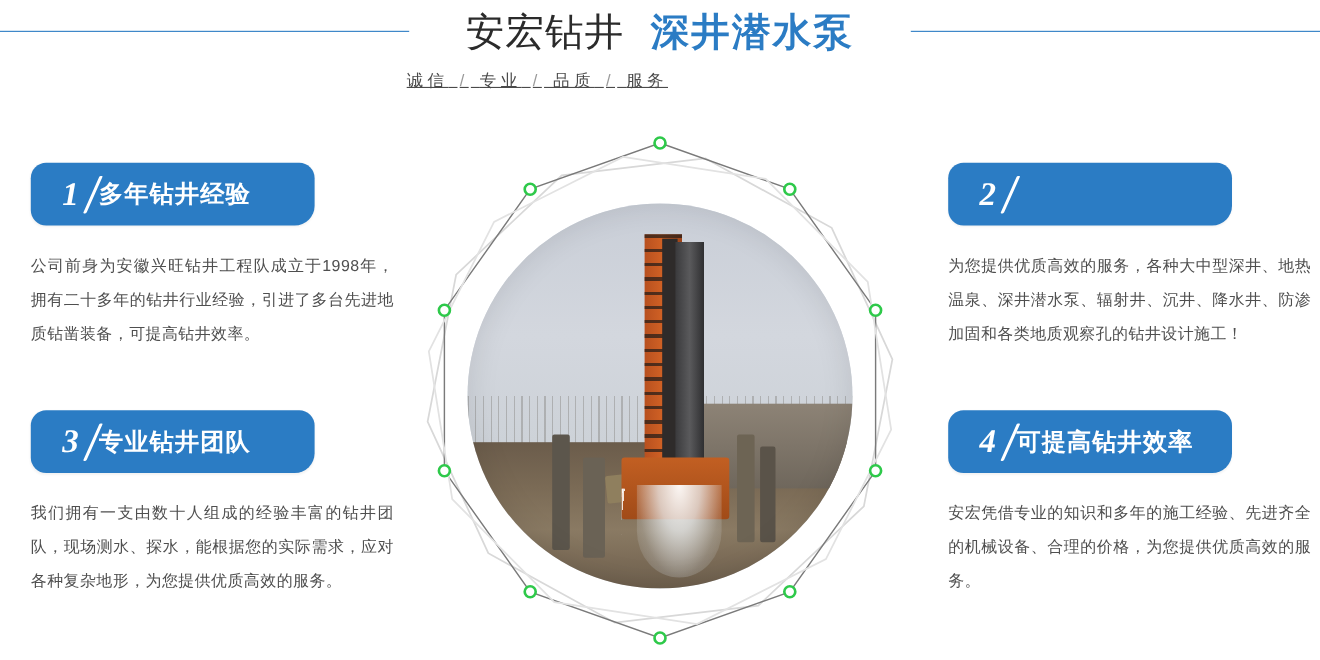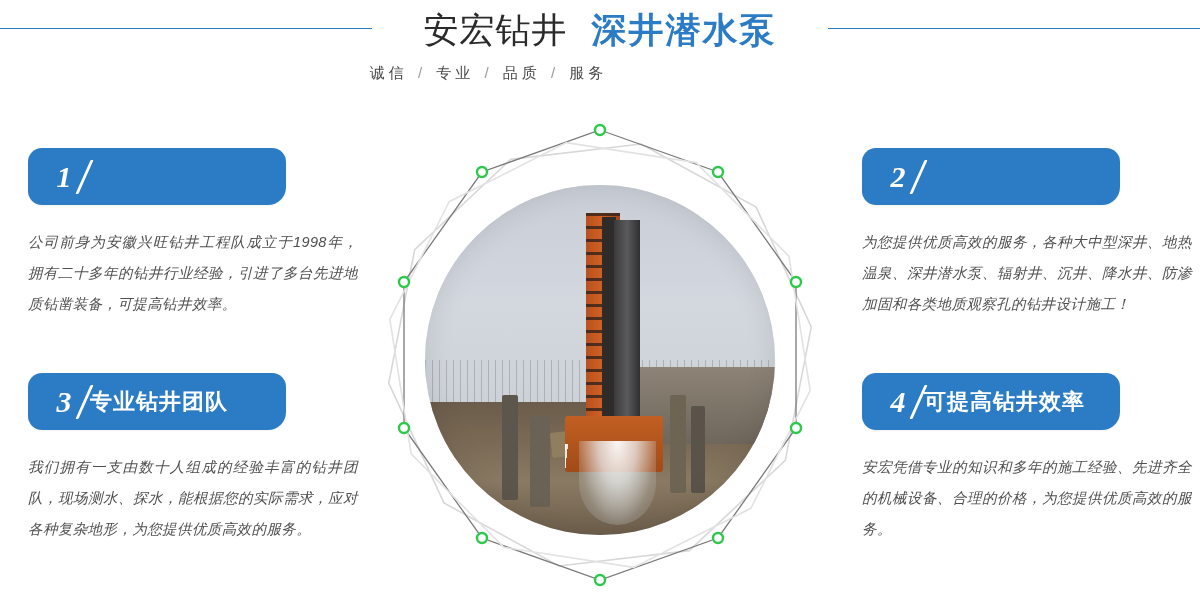--- a/index.html
+++ b/index.html
@@ -25,21 +25,21 @@
   .title-main{
     font-size:35px;line-height:44px;color:#2b2b2b;letter-spacing:1px;
     font-weight:400;
   }
   .title-accent{
     font-size:35px;line-height:44px;color:#2b7cc4;letter-spacing:2px;
     font-weight:700;
   }
   .subtitle{
     position:absolute;left:0;top:64px;width:977px;text-align:center;
-    font-size:15px;color:#4a4a4a;letter-spacing:4px;
+    font-size:15px;color:#4a4a4a;letter-spacing:4px;text-decoration:underline;
   }
   .subtitle .sep{color:#9a9a9a;padding:0 2px;}
 
   
   .card{position:absolute;width:340px;}
   .card.c1{left:28px;top:148px;}
   .card.c2{left:862px;top:148px;}
   .card.c3{left:28px;top:373px;}
   .card.c4{left:862px;top:373px;}
 
@@ -76,21 +76,20 @@
   }
 
   .body-text{
     margin-top:22px;
     width:330px;
     font-size:14.5px;
     line-height:31px;
     color:#4f4f4f;
     letter-spacing:.4px;
     text-align:justify;
-    font-style:italic;
   }
   .card.c2 .body-text,.card.c4 .body-text{width:330px;}
 
   
   .center{
     position:absolute;left:378px;top:110px;
     width:444px;height:490px;
   }
   .center svg{position:absolute;left:0;top:0;}
   .photo{
@@ -190,20 +189,21 @@
       <span class="sep">/</span>
       <span>品质</span>
       <span class="sep">/</span>
       <span>服务</span>
     </div>
   </div>
 
   <div class="card c1">
     <div class="banner">
       <span class="num">1</span>
+      <span class="btitle">多年钻井经验</span>
     </div>
     <p class="body-text">公司前身为安徽兴旺钻井工程队成立于1998年，拥有二十多年的钻井行业经验，引进了多台先进地质钻凿装备，可提高钻井效率。</p>
   </div>
 
   <div class="card c2">
     <div class="banner">
       <span class="num">2</span>
     </div>
     <p class="body-text">为您提供优质高效的服务，各种大中型深井、地热温泉、深井潜水泵、辐射井、沉井、降水井、防渗加固和各类地质观察孔的钻井设计施工！</p>
   </div>

